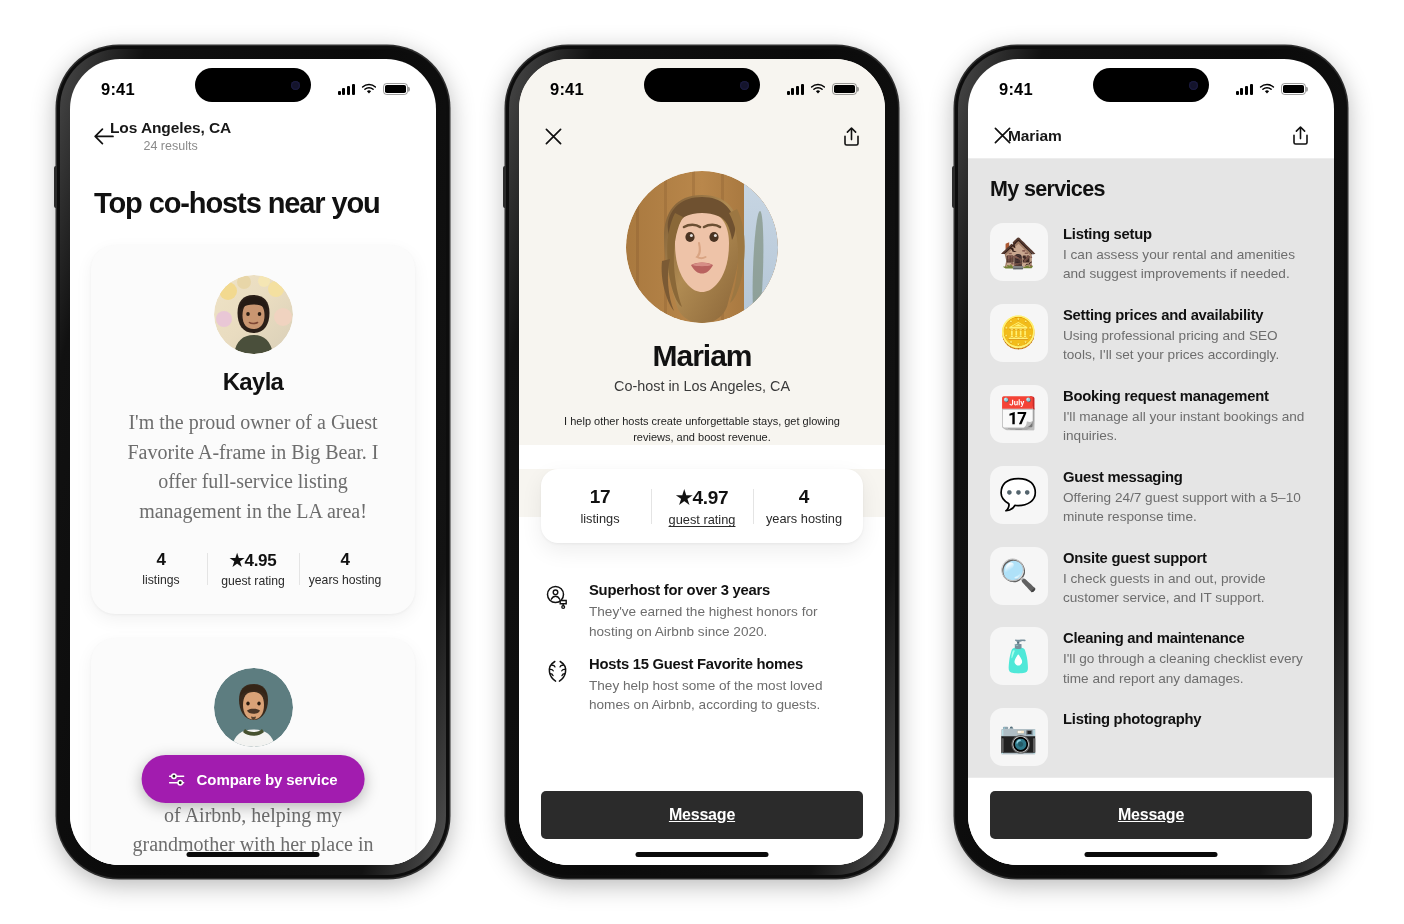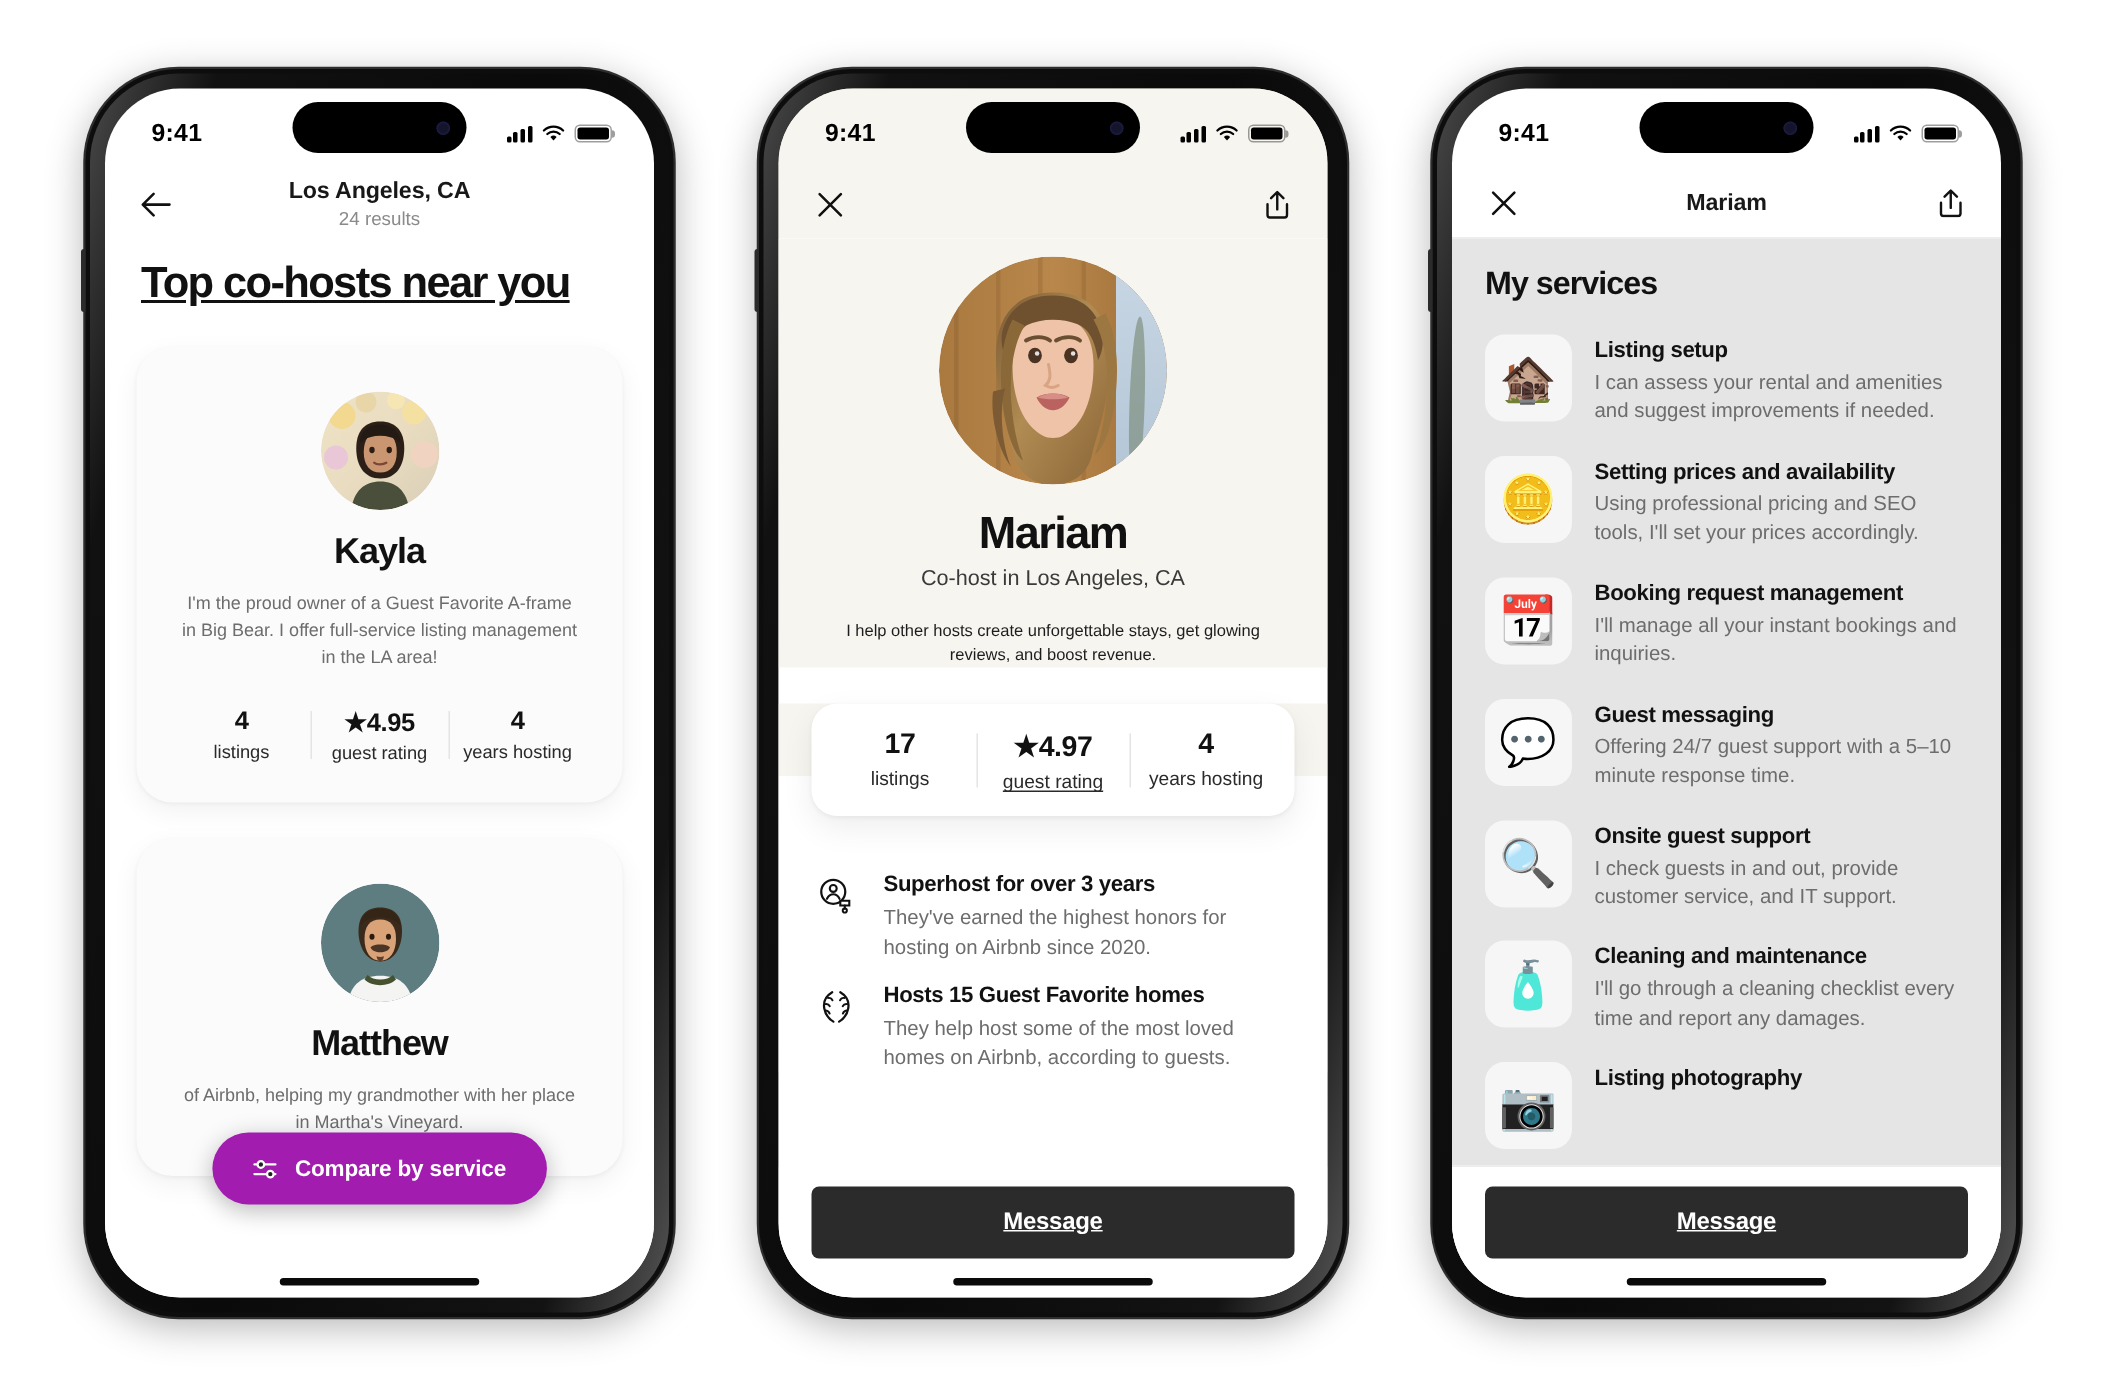--- a/index.html
+++ b/index.html
@@ -119,21 +119,21 @@
     background: rgba(0,0,0,.38);
   }
 
   
   .navbar {
     flex: 0 0 auto;
     position: relative;
     height: 46px;
     display: flex;
     align-items: center;
-    justify-content: center;
+    justify-content: flex-start;
     padding: 0 40px;
   }
   .nav-left, .nav-right {
     position: absolute;
     top: 50%;
     transform: translateY(-50%);
     width: 30px; height: 30px;
     display: flex; align-items: center; justify-content: center;
     cursor: pointer;
   }
@@ -145,22 +145,21 @@
 
   
   .p1-body { flex: 1 1 auto; position: relative; overflow: hidden; background: #fff; }
   .p1-scroll { height: 100%; overflow: hidden; padding: 0 21px; }
   .p1-heading {
     font-size: 29px;
     font-weight: 700;
     color: #111;
     letter-spacing: -1.1px;
     line-height: 1.12;
-    margin: 14px 0 26px 3px;
-    text-decoration: underline;
+    margin: 28px 0 26px 3px;
   }
   .host-card {
     background: #fbfbfb;
     border-radius: 24px;
     padding: 30px 24px 26px;
     box-shadow: 0 1px 3px rgba(0,0,0,.045), 0 6px 18px rgba(0,0,0,.055);
     margin-bottom: 24px;
     text-align: center;
   }
   .avatar {
@@ -171,24 +170,25 @@
     position: relative;
   }
   .host-name {
     font-size: 24px;
     font-weight: 700;
     color: #111;
     letter-spacing: -.7px;
     margin-bottom: 12px;
   }
   .host-bio {
-    font-size: 12px;
+    font-size: 20px;
     line-height: 1.47;
     color: #6d6d6d;
     padding: 0 4px;
+    font-family: Liberation Serif, serif;
   }
   .stats-row {
     display: flex;
     align-items: stretch;
     margin-top: 24px;
   }
   .stat { flex: 1 1 0; text-align: center; position: relative; }
   .stat + .stat::before {
     content: "";
     position: absolute; left: 0; top: 3px; bottom: 3px;

